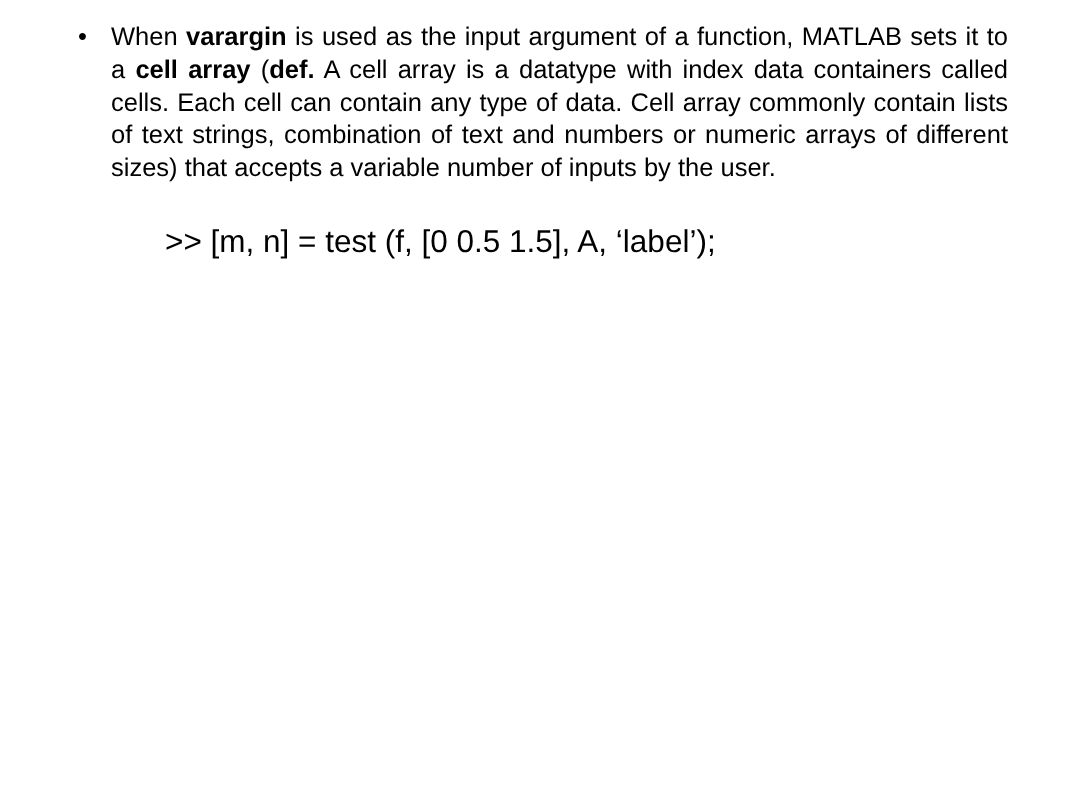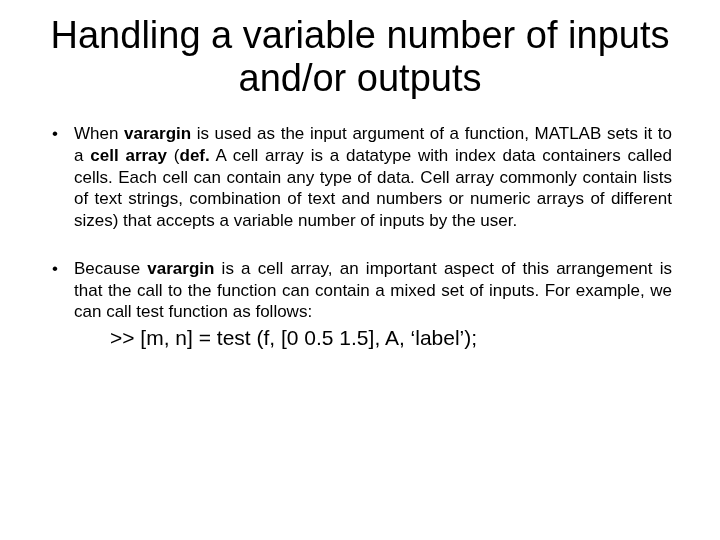--- a/index.html
+++ b/index.html
@@ -48,30 +48,26 @@
     padding-left: 62px;
     font-size: 21px;
     line-height: 1.28;
   }
 </style>
 </head>
 <body>
 
 <div class="slide">
 
-  <h1 class="title">Handling a variable number of inputs and/or outputs</h1>
 
   <ul class="bullets">
 
 
     <li class="justify">
       <span>When </span><b>varargin</b><span> is used as the input argument of a function, MATLAB sets it to a </span><b>cell array</b><span> (</span><b>def.</b><span> A cell array is a datatype with index data containers called cells. Each cell can contain any type of data. Cell array commonly contain lists of text strings, combination of text and numbers or numeric arrays of different sizes) that accepts a variable number of inputs by the user.</span>
     </li>
 
-    <li class="justify" style="margin-bottom:2px;">
-      <span>Because </span><b>varargin</b><span> is a cell array, an important aspect of this arrangement is that the call to the function can contain a mixed set of inputs. For example, we can call test function as follows:</span>
-    </li>
 
   </ul>
 
   <div class="code-line">&gt;&gt; [m, n] = test (f, [0   0.5  1.5], A, ‘label’);</div>
 
 </div>
 
 </body></html>

